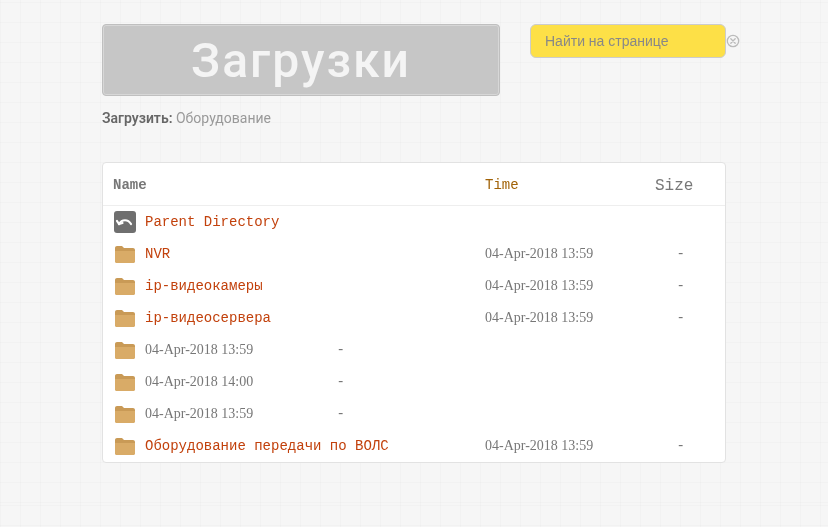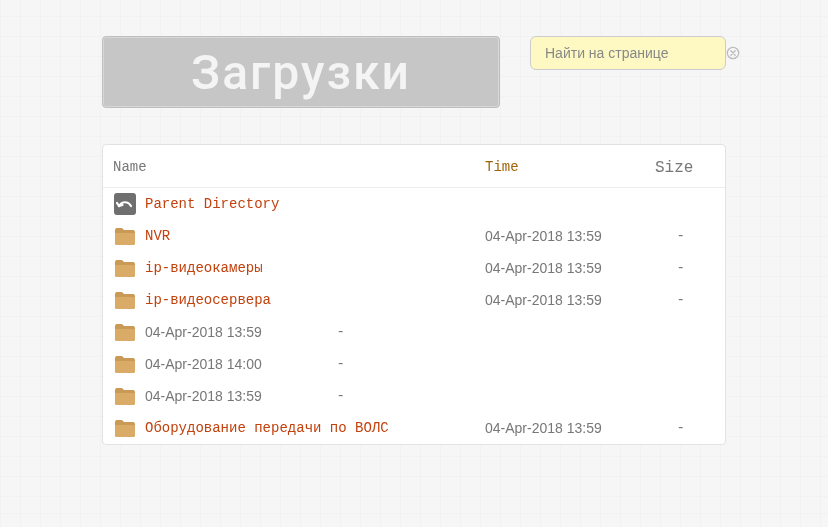--- a/index.html
+++ b/index.html
@@ -7,21 +7,21 @@
       font-family: -apple-system, BlinkMacSystemFont, "Segoe UI", Roboto, sans-serif;
       background: #f6f6f6;
       background-image:
         repeating-linear-gradient(0deg, rgba(0,0,0,0.015) 0 1px, transparent 1px 20px),
         repeating-linear-gradient(90deg, rgba(0,0,0,0.015) 0 1px, transparent 1px 20px);
       color: #666;
       font-size: 14px;
     }
     .page {
       width: 708px;
-      margin: 12px auto;
+      margin: 0 auto;
       padding: 24px 42px 40px;
     }
     .topbar {
       display: flex;
       align-items: flex-start;
       justify-content: space-between;
       gap: 30px;
     }
     .banner {
       flex: 1;
@@ -34,21 +34,21 @@
       justify-content: center;
       color: #f4f4f4;
       font-size: 48px;
       font-weight: 500;
       letter-spacing: 2px;
       box-shadow: inset 0 0 0 1px rgba(255,255,255,0.3);
     }
     .search {
       width: 196px;
       height: 34px;
-      background: #fef9c3;
+      background: #fde047;
       border: 1px solid #ccc;
       border-radius: 6px;
       display: flex;
       align-items: center;
       padding: 0 8px 0 14px;
       color: #888;
     }
     .search input {
       flex: 1;
       border: none;
@@ -85,21 +85,21 @@
     .col-time { width: 170px; font-family: "Courier New", monospace; font-size: 14px; color: #a16207; }
     .col-size { width: 60px; font-family: "Courier New", monospace; font-size: 16px; color: #777; text-align: left; }
     .row {
       display: flex;
       align-items: center;
       padding: 4px 10px;
       min-height: 32px;
     }
     .row .icon-cell { width: 32px; display:flex; align-items:center; }
     .row .name-cell { flex: 1; font-family: "Courier New", monospace; font-size: 14px; color: #c2410c; cursor: pointer; }
-    .row .time-cell { width: 170px; font-family: Liberation Sans, sans-serif; font-size: 14px; color: #777; }
+    .row .time-cell { width: 170px; font-family: Liberation Serif, serif; font-size: 14px; color: #777; }
     .row .size-cell { width: 60px; font-family: "Courier New", monospace; font-size: 14px; color: #777; text-align: right; padding-right: 30px;}
     .folder-icon, .parent-icon {
       width: 24px; height: 24px; display: inline-block;
     }
   </style>
 </head>
 <body>
 
 <div class="page">
   <div class="topbar">
@@ -110,24 +110,28 @@
       <input type="text" placeholder="Найти на странице" style="">
       <span class="clear-icon">
         <svg viewBox="0 0 16 16" width="14" height="14">
             <circle cx="8" cy="8" r="6.5" fill="none" stroke="#bbb" stroke-width="1.5"></circle>
             <path d="M5.5 5.5 L10.5 10.5 M10.5 5.5 L5.5 10.5" stroke="#bbb" stroke-width="1.5" stroke-linecap="round"></path>
           </svg>
       </span>
     </div>
   </div>
 
+  <div class="breadcrumb">
+    <span class="bc-label">Загрузить:</span>
+    <span>Оборудование</span>
+  </div>
 
   <div class="listing">
     <div class="listing-header">
-      <div class="col-name" style="padding-left:0;">Name</div>
+      <div class="col-name" style="padding-left:0;font-weight:bold;">Name</div>
       <div class="col-time">Time</div>
       <div class="col-size">Size</div>
     </div>
 
     <div class="row">
       <div class="icon-cell">
         <span class="parent-icon">
           <svg viewBox="0 0 24 24" width="24" height="24">
               <rect x="1" y="1" width="22" height="22" rx="3" fill="#6f6f6f"></rect>
               <path d="M6 14 C 9 9, 15 9, 18 14" fill="none" stroke="#fff" stroke-width="2.2" stroke-linecap="round"></path>

